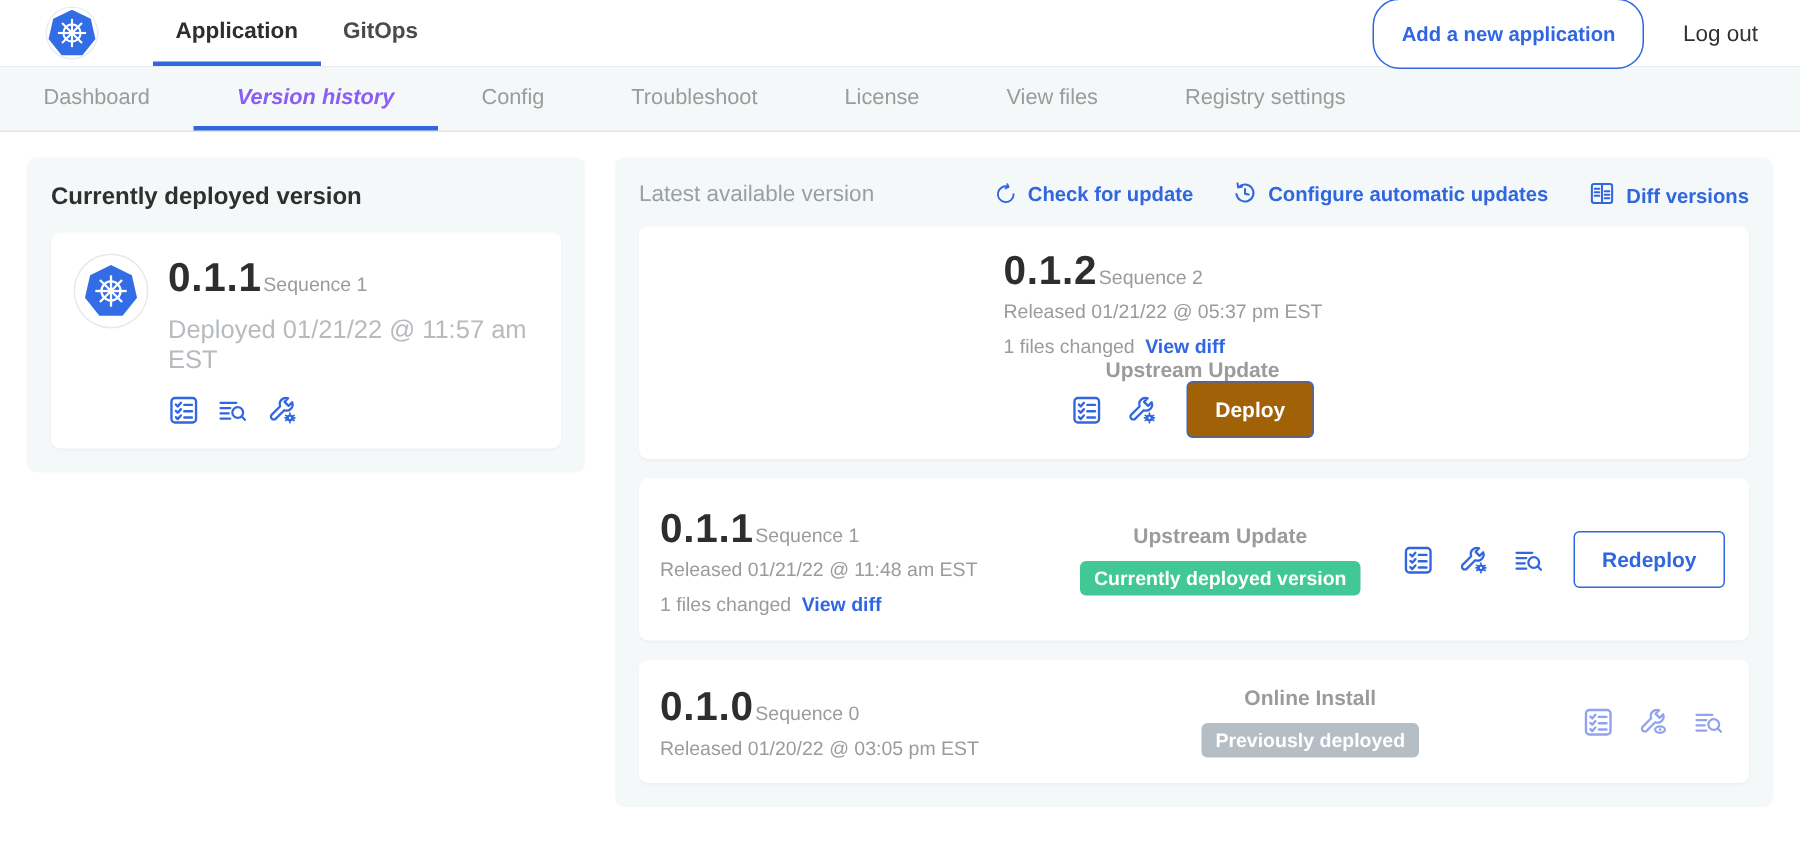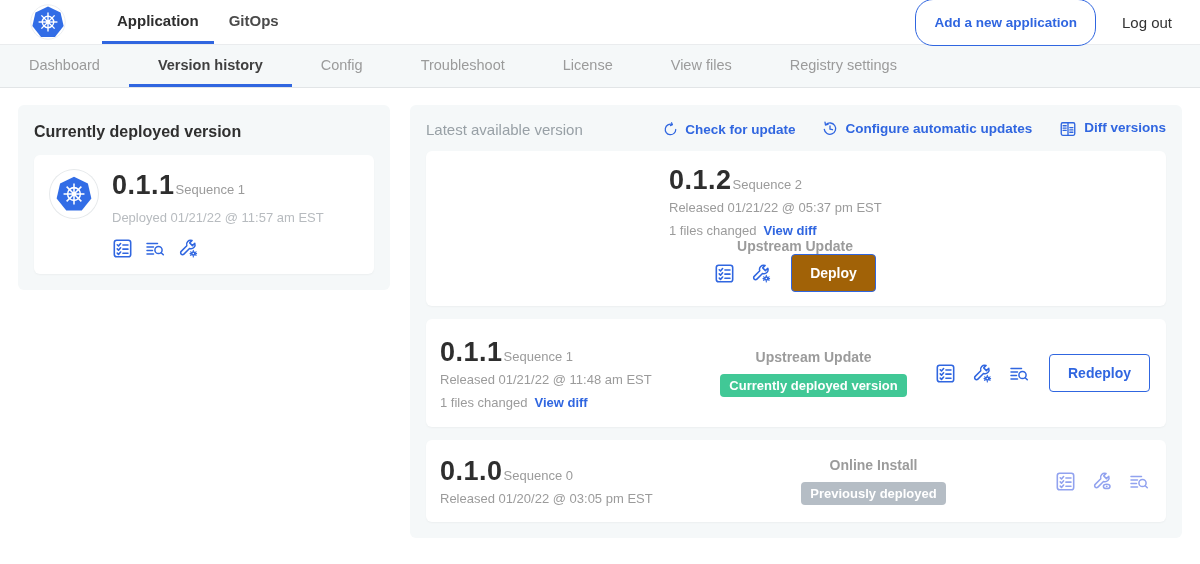--- a/index.html
+++ b/index.html
@@ -10,42 +10,42 @@
   .logo-wrap { display:flex; align-items:center; margin-right:36px; }
   .top-tab { display:flex; align-items:center; padding:0 15px; font-size:15px; font-weight:600; color:#4a4a4a; border-bottom:3px solid transparent; cursor:pointer; }
   .top-tab.active { color:#2e2e2e; font-weight:700; border-bottom-color:#3066e0; }
   .topnav .spacer { flex:1; }
   .add-btn { align-self:center; background:#fff; border:1px solid #3066e0; color:#3066e0; font-size:13.5px; font-weight:700; padding:15px 18px; border-radius:18px; cursor:pointer; font-family:inherit; }
   .logout { align-self:center; margin-left:26px; font-size:15px; color:#323232; cursor:pointer; }
 
   
   .subnav { height:43px; background:#f5f8f9; border-bottom:1px solid #e2e5e7; display:flex; }
   .sub-tab { display:flex; align-items:center; padding:0 29px; font-size:14.5px; color:#9b9b9b; border-bottom:3px solid transparent; cursor:pointer; }
-  .sub-tab.active { color:#404040; font-weight:700; border-bottom-color:#3066e0; }
+  .sub-tab.active { color:#8b5cf6; font-weight:700; border-bottom-color:#3066e0;font-style:italic; }
 
   
   .main { display:flex; gap:20px; padding:17px 18px; align-items:flex-start; }
   .left-panel { width:372px; flex:none; background:#f5f8f9; border-radius:6px; padding:16px; }
   .left-title { font-size:16px; font-weight:700; color:#2f2f2f; margin:2px 0 14px 0; }
   .deployed-inner { background:#fff; border-radius:6px; padding:15px 16px; display:flex; gap:14px; box-shadow:0 1px 2px rgba(0,0,0,.04); }
   .logo-ring { width:48px; height:48px; border-radius:50%; background:#fff; box-shadow:0 0 0 1px #e6e9eb; display:grid; place-items:center; flex:none; }
 
   .version-line { display:flex; align-items:baseline; gap:1px; }
   .version-num { font-size:27px; font-weight:700; color:#2e2e2e; letter-spacing:.5px; }
   .seq { font-size:13px; color:#9b9b9b; }
-  .muted-date { font-size:13px; color:#b7bbbf; margin-top:9px; }
+  .muted-date { font-size:17px; color:#b7bbbf; margin-top:9px; }
   .icon-row { margin-top:12px; display:flex; gap:11px; color:#3066e0; align-items:center; }
   .icon-row svg, .col-right svg { display:block; cursor:pointer; }
 
   
   .right-panel { flex:1; background:#f5f8f9; border-radius:6px; padding:15px 16px 16px 16px; }
   .panel-head { display:flex; align-items:center; }
   .panel-title { font-size:15px; font-weight:500; color:#98a0a6; }
   .head-actions { margin-left:auto; display:flex; align-items:center; }
-  .action-link { display:inline-flex; align-items:flex-start; gap:7px; color:#3066e0; font-size:13.5px; font-weight:700; margin-left:27px; cursor:pointer; }
+  .action-link { display:inline-flex; align-items:flex-end; gap:7px; color:#3066e0; font-size:13.5px; font-weight:700; margin-left:27px; cursor:pointer; }
 
   .version-card { background:#fff; border-radius:6px; margin-top:13px; padding:14px 16px 14px 14px; display:flex; align-items:center; box-shadow:0 1px 2px rgba(0,0,0,.04); }
   .card-1 { min-height:96px;flex-direction:column; }
   .card-2 { min-height:108px; }
   .card-3 { min-height:82px; }
   .col-left { width:252px; flex:none; }
   .rel-line { font-size:13px; color:#9b9b9b; margin-top:4px; }
   .files-line { font-size:13px; color:#9b9b9b; margin-top:8px; }
   .view-diff { color:#3066e0; font-weight:700; margin-left:7px; cursor:pointer; }
   .col-mid { flex:1; display:flex; flex-direction:column; align-items:center; gap:9px; }

